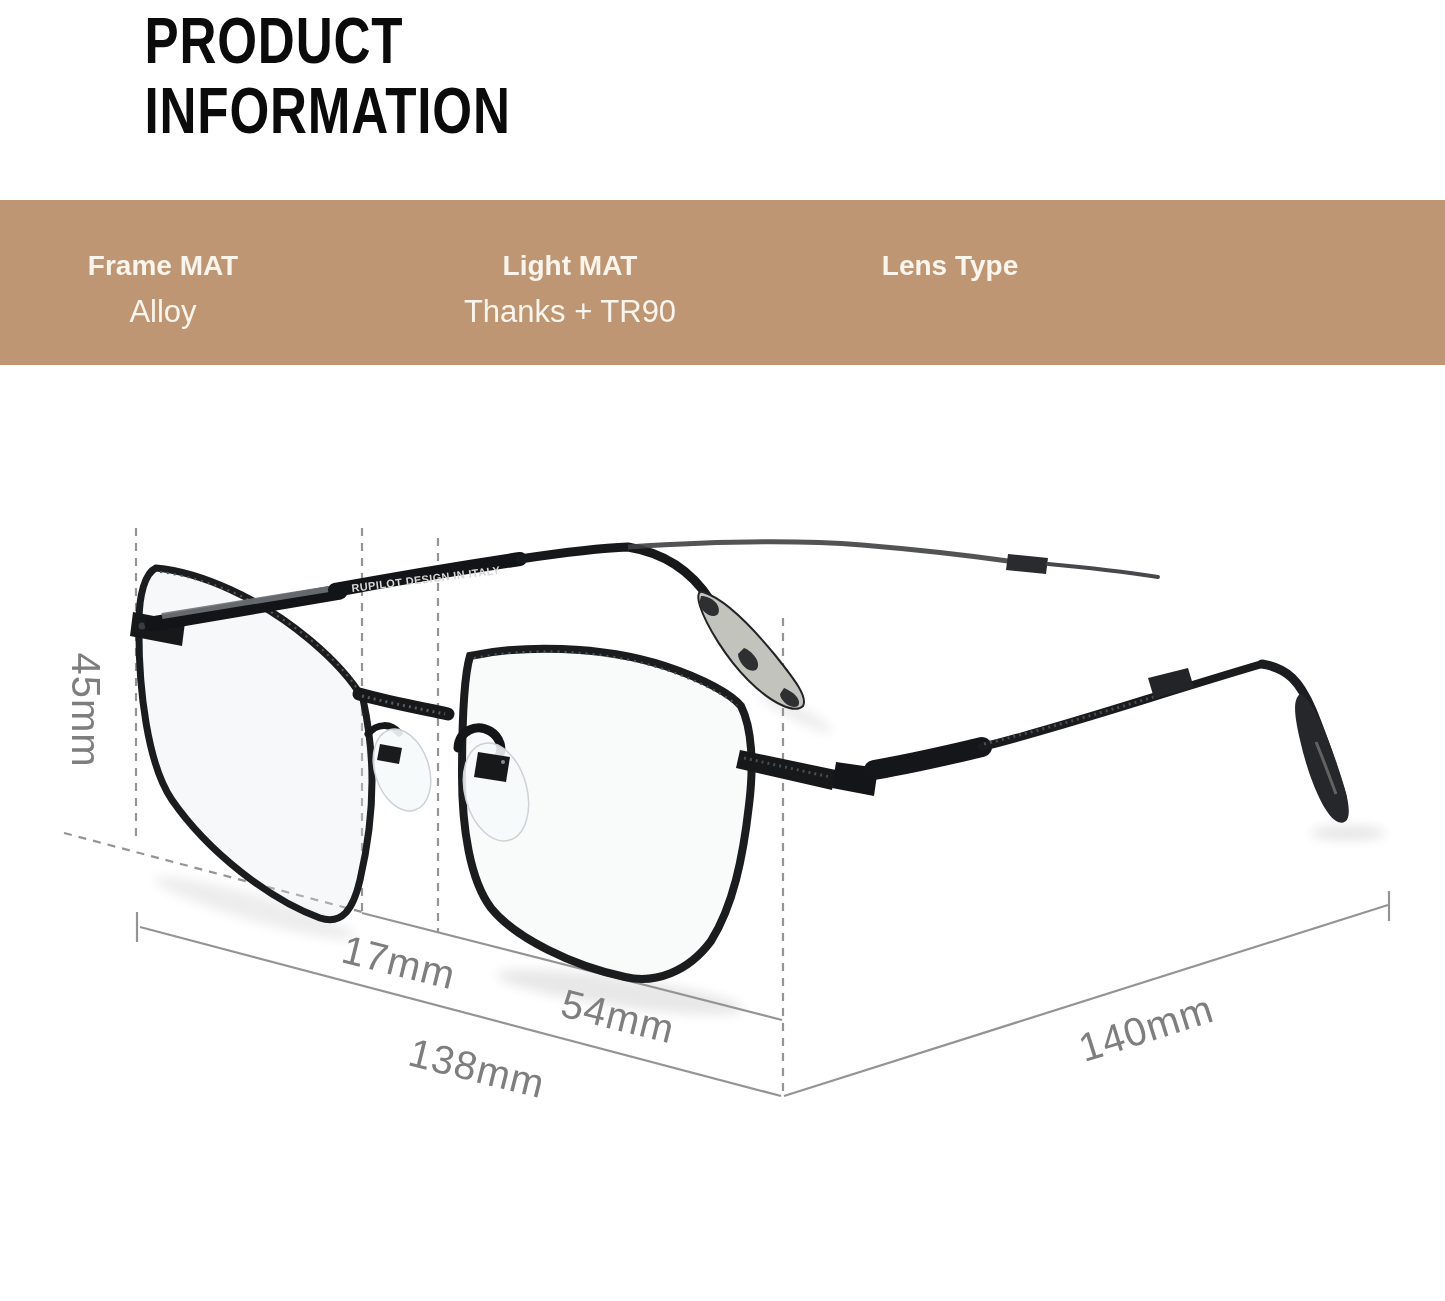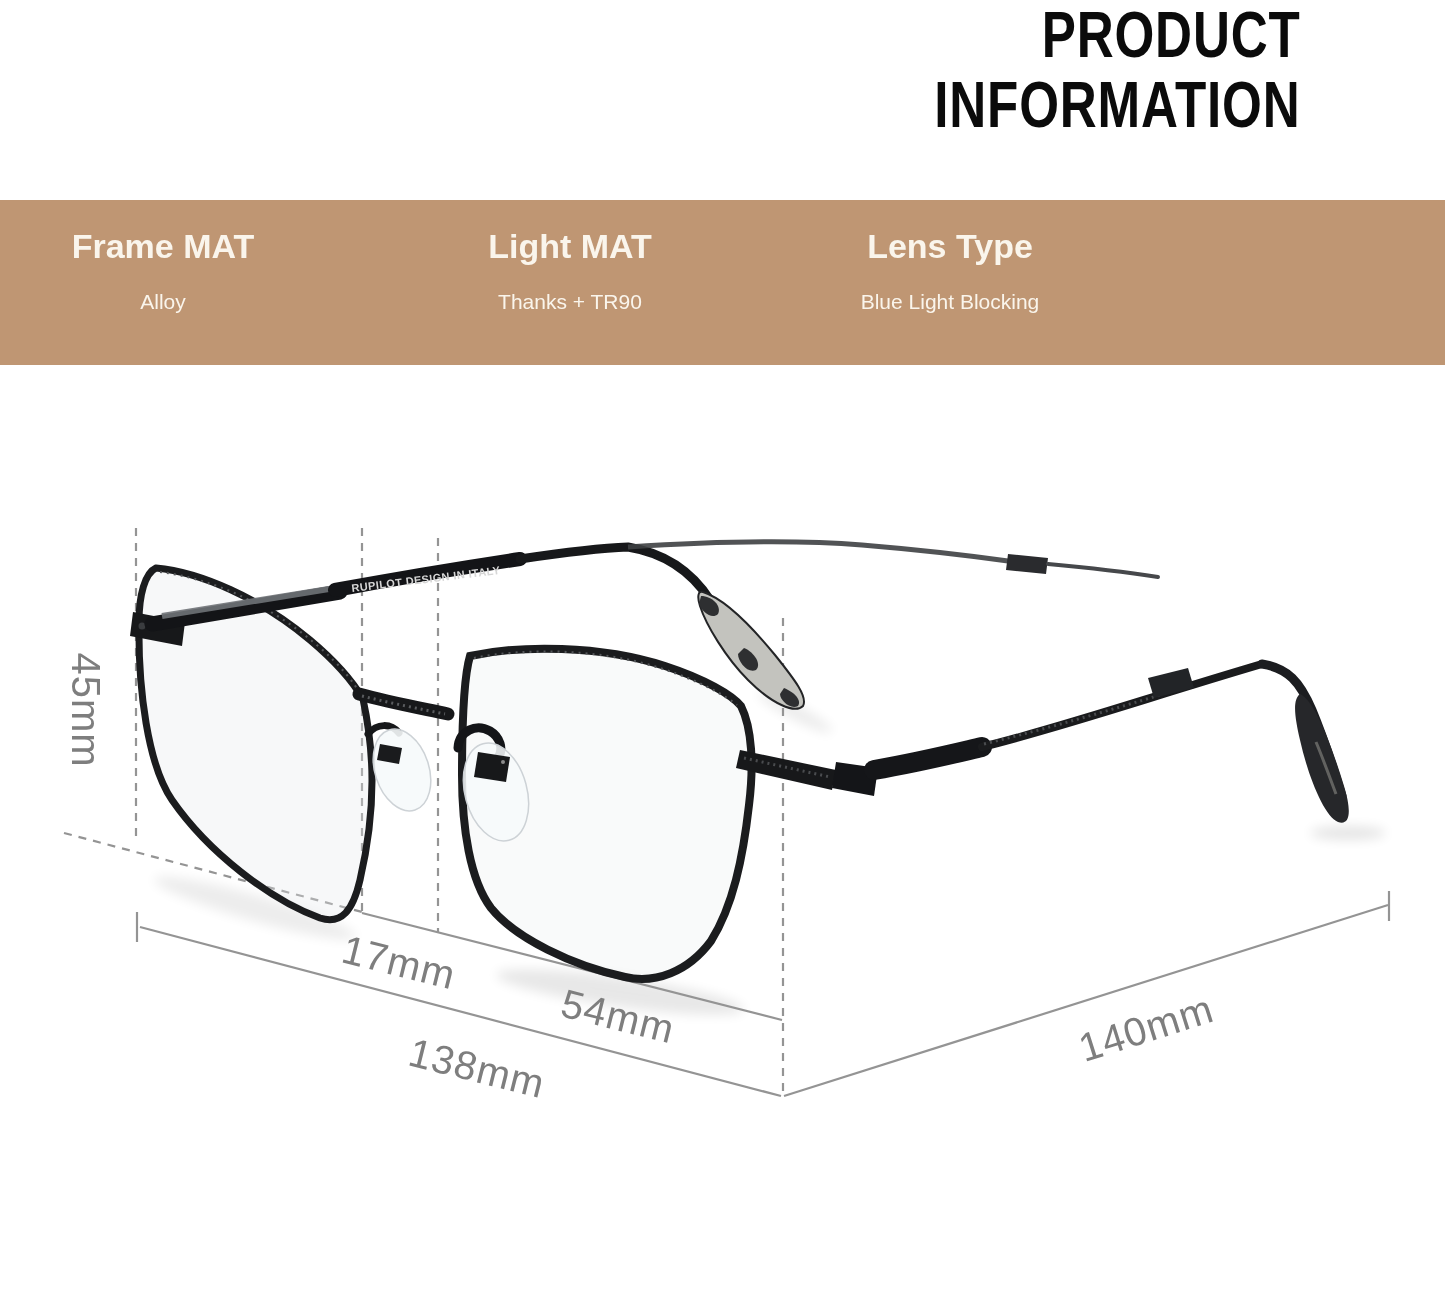--- a/index.html
+++ b/index.html
@@ -7,33 +7,33 @@
     position:relative;
     width:1445px;height:1301px;
     margin:0 auto;
     background:#ffffff;
     overflow:hidden;
     font-family:"Liberation Sans", sans-serif;
   }
   
   .title{
     position:absolute;top:0;left:0;width:1445px;
-    text-align:right;color:#0b0b0b;
+    text-align:left;color:#0b0b0b;
     font-weight:bold;font-size:64px;line-height:70px;
-    padding-top:0;
+    padding-top:6px;
   }
   .title-line{display:block;transform:scaleX(0.80);transform-origin:center;letter-spacing:1px;}
   
   .banner{
     position:absolute;left:0;top:200px;width:1445px;height:165px;
     background:#bf9673;
   }
   .banner-col{position:absolute;top:0;transform:translateX(-50%);text-align:center;white-space:nowrap;}
-  .banner-label{margin-top:26px;font-size:34px;line-height:40px;font-weight:bold;color:#faf5ec;}
-  .banner-value{margin-top:18px;font-size:21px;line-height:36px;font-weight:normal;color:#faf5ec;}
+  .banner-label{margin-top:46px;font-size:28px;line-height:40px;font-weight:bold;color:#faf5ec;}
+  .banner-value{margin-top:8px;font-size:31px;line-height:36px;font-weight:normal;color:#faf5ec;}
   .col-1{left:163px;} .col-2{left:570px;} .col-3{left:950px;} .col-4{left:1265px;}
   
   .diagram-svg{position:absolute;left:0;top:0;width:1445px;height:1301px;}
   .dim-label{
     position:absolute;color:#7e7e7e;font-size:40px;line-height:40px;
     white-space:nowrap;letter-spacing:1px;
   }
   .lbl-45 {left:86px;  top:710px;  transform:translate(-50%,-50%) rotate(90deg);}
   .lbl-17 {left:399px; top:962px;  transform:translate(-50%,-50%) rotate(14deg);}
   .lbl-54 {left:618px; top:1016px; transform:translate(-50%,-50%) rotate(14deg);}
@@ -59,21 +59,20 @@
     <div class="banner-col col-1">
       <div class="banner-label">Frame MAT</div>
       <div class="banner-value">Alloy</div>
     </div>
     <div class="banner-col col-2">
       <div class="banner-label">Light MAT</div>
       <div class="banner-value">Thanks + TR90</div>
     </div>
     <div class="banner-col col-3">
       <div class="banner-label">Lens Type</div>
-      <div class="banner-value">Blue Light Blocking</div>
     </div>
   </div>
 
   <svg class="diagram-svg" viewBox="0 0 1445 1301">
     <defs>
       <filter id="soft" x="-60%" y="-60%" width="220%" height="220%">
         <feGaussianBlur stdDeviation="6"></feGaussianBlur>
       </filter>
     </defs>
 

